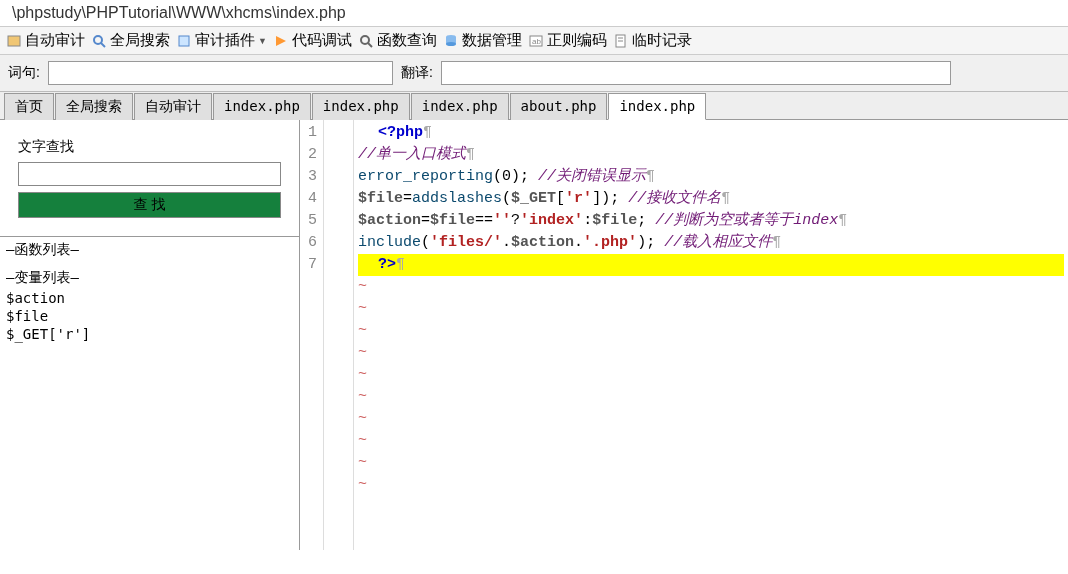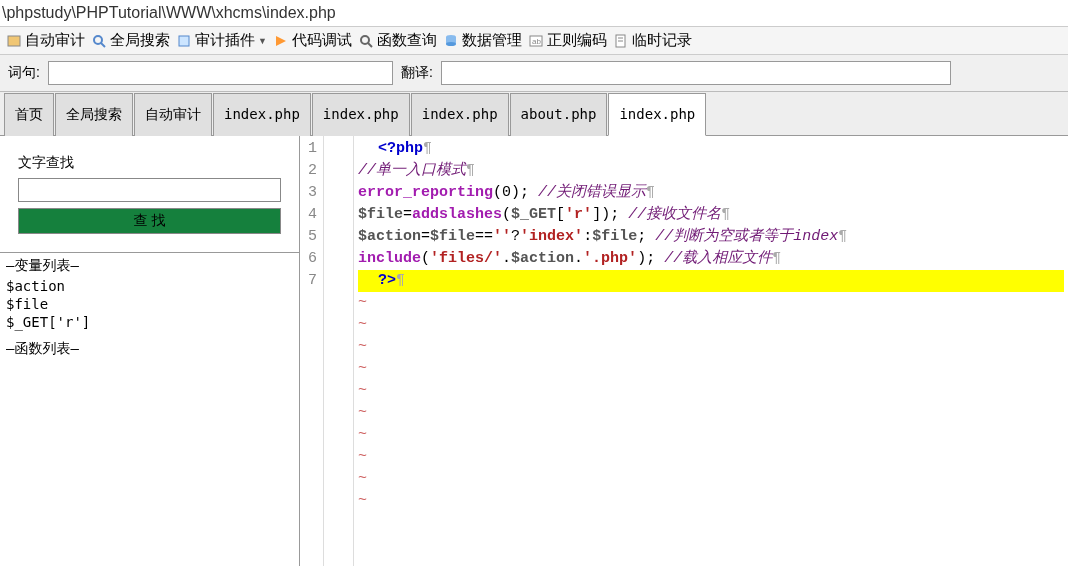--- a/index.html
+++ b/index.html
@@ -1,32 +1,32 @@
 <!DOCTYPE html>
 <html><head>
   <meta charset="utf-8">
   <style>
     * { box-sizing: border-box; margin: 0; padding: 0; }
     body { font-family: "Microsoft YaHei", SimSun, Arial, sans-serif; font-size: 13px; background: #fff; color: #000; }
     
-    .path-bar { padding: 4px 2px; font-size: 16px; color: #333; border-bottom: 1px solid #ccc; }
+    .path-bar { padding: 4px 12px; font-size: 16px; color: #333; border-bottom: 1px solid #ccc; }
     
     .toolbar { display: flex; align-items: center; gap: 6px; padding: 4px 6px; background: #f5f5f5; border-bottom: 1px solid #ccc; font-size: 15px; }
     .toolbar-item { display: inline-flex; align-items: center; gap: 3px; cursor: pointer; white-space: nowrap; }
     .toolbar-icon { width: 16px; height: 16px; display: inline-flex; align-items: flex-end; justify-content: center; }
     .dropdown-arrow { font-size: 9px; color: #555; }
     
     .search-bar { display: flex; align-items: center; gap: 8px; padding: 6px 8px; background: #f0f0f0; border-bottom: 1px solid #bbb; font-size: 14px; }
     .search-label { white-space: nowrap; }
     .search-input { border: 1px solid #999; padding: 3px 6px; font-size: 13px; height: 24px; }
     .search-input.word { width: 345px; }
     .search-input.translate { width: 510px; }
     
     .tab-strip { display: flex; background: #eee; border-bottom: 1px solid #999; padding-left: 4px; font-family: SimSun, monospace; font-size: 14px; }
-    .tab { padding: 12px 10px; border: 1px solid #999; border-bottom: none; background: #e0e0e0; margin-right: 1px; cursor: pointer; position: relative; top: 1px; }
+    .tab { padding: 4px 10px; border: 1px solid #999; border-bottom: none; background: #e0e0e0; margin-right: 1px; cursor: pointer; position: relative; top: 1px; }
     .tab.active { background: #fff; border-bottom: 1px solid #fff; }
     
     .main-area { display: flex; height: 430px; }
     
     .left-pane { width: 300px; border-right: 1px solid #999; display: flex; flex-direction: column; }
     .find-panel { border-bottom: 1px solid #999; padding: 18px; }
     .find-title { font-size: 14px; margin-bottom: 6px; }
     .find-input { width: 100%; border: 1px solid #888; height: 24px; padding: 2px 4px; margin-bottom: 6px; }
     .find-btn { width: 100%; height: 26px; background: #15803d; border: 1px solid #888; cursor: pointer; font-size: 14px; }
     
@@ -34,21 +34,21 @@
     .list-header { margin-bottom: 2px; }
     .list-item-v { line-height: 1.3; }
     
     .editor-pane { flex: 1; display: flex; background: #fff; font-family: Consolas, "Courier New", monospace; font-size: 15px; overflow: hidden; }
     .gutter { background: #fff; color: #888; text-align: right; padding: 2px 6px 2px 8px; border-right: 1px solid #ddd; line-height: 22px; user-select: none; }
     .fold-gutter { width: 30px; border-right: 1px solid #ddd; }
     .code-body { flex: 1; padding: 2px 4px; line-height: 22px; white-space: pre; }
     .code-line { height: 22px; }
     .code-line.highlight { background: #ffff00; }
     .kw { color: #0000cd; font-weight: bold; margin-left: 20px; }
-    .fn { color: #a21caf; font-weight: bold; }
+    .fn { color: #0c4a6e; font-weight: normal; }
     .var { color: #555; font-weight: bold;}
     .str { color: #b22222; font-weight: bold; }
     .cmt { color: #701a75; font-style: italic; }
     .num { color: #000; }
     .pil { color: #aaa; }
     .tilde { color: #cd5c5c; }
   </style>
 </head>
 <body>
 
@@ -148,29 +148,29 @@
   </div>
 
 <div class="main-area">
   <div class="left-pane">
     <div class="find-panel">
       <div class="find-title">文字查找</div>
       <input class="find-input" value="" style="">
       <button class="find-btn">查 找</button>
     </div>
     <div class="list-section">
+      <div class="list-header">—函数列表—</div>
+    </div>
+    <div class="list-section">
       <div class="list-header">—变量列表—</div>
       <div id="var-list-items">
           <div class="list-item-v">$action</div>
           <div class="list-item-v">$file</div>
           <div class="list-item-v">$_GET['r']</div>
         </div>
-    </div>
-    <div class="list-section">
-      <div class="list-header">—函数列表—</div>
     </div>
   </div>
 
   <div class="editor-pane">
     <div class="gutter" id="gutter">
         <div>1</div>
         <div>2</div>
         <div>3</div>
         <div>4</div>
         <div>5</div>

